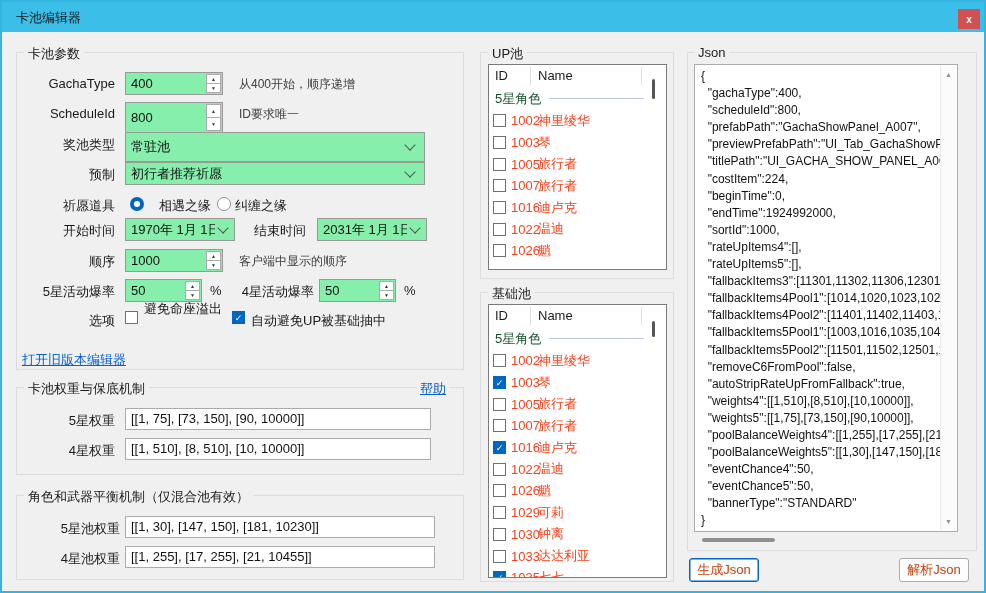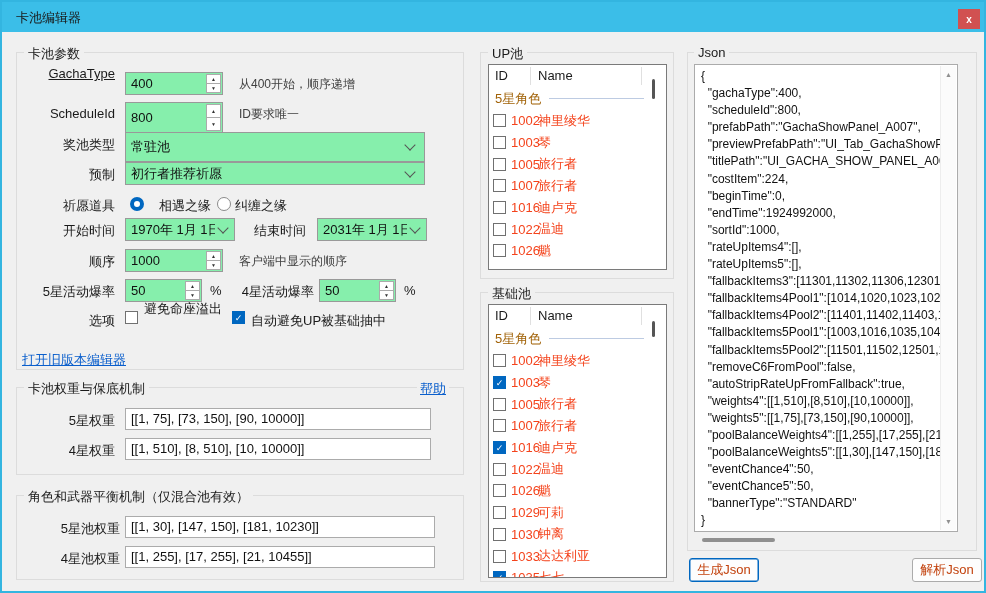--- a/index.html
+++ b/index.html
@@ -34,21 +34,21 @@
   .cb.abs{position:absolute;}
   .link{position:absolute;font-size:13px;color:#0B5FCC;text-decoration:underline;white-space:nowrap;cursor:pointer;}
   .tbox{position:absolute;box-sizing:border-box;background:#fff;border:1px solid #ABABAB;font-size:13px;
         padding:2px 5px;color:#111;white-space:nowrap;overflow:hidden;}
   
   .lv{position:absolute;background:#fff;border:1px solid #7A7A7A;box-sizing:border-box;overflow:hidden;}
   .lv-header{position:relative;height:22px;font-size:13px;color:#1A1A1A;}
   .lv-header .h-id{position:absolute;left:6px;top:3px;}
   .lv-header .h-name{position:absolute;left:49px;top:3px;}
   .lv-sep{position:absolute;top:2px;width:1px;height:18px;background:#E0E0E0;}
-  .lv-group{display:flex;align-items:center;height:23px;padding:0 22px 0 6px;font-size:13px;color:#a16207;}
+  .lv-group{display:flex;align-items:center;height:23px;padding:0 22px 0 6px;font-size:13px;color:#14532d;}
   .lv-group .gline{flex:1;height:1px;background:#BDCBE2;margin-left:8px;}
   .lv-row{display:flex;align-items:center;height:21.7px;padding-left:4px;font-size:13px;color:#F4431C;}
   .lv-row .cb{margin-right:5px;}
   .lv-id{width:27px;flex:none;}
   .vthumb{position:absolute;width:3px;background:#555;border-radius:2px;}
   
   .jsonbox{position:absolute;box-sizing:border-box;background:#fff;border:1px solid #ABABAB;}
   .jsonpre{position:absolute;left:1px;top:1px;bottom:1px;right:16px;margin:0;padding:2px 0 0 5px;
            font-family:"Liberation Sans","DejaVu Sans",sans-serif;font-size:12px;line-height:17.1px;
            color:#111;white-space:pre;overflow:hidden;}
@@ -65,21 +65,21 @@
 <div id="window">
 
   <div class="titlebar">
     <span class="title-text">卡池编辑器</span>
     <div class="close-btn">x</div>
   </div>
 
   <div class="group" style="left:14px;top:50px;width:448px;height:318px;"></div>
   <span class="group-label" style="left:22px;top:43px;">卡池参数</span>
 
-  <span class="lbl r" style="left:10px;top:64px;width:103px;text-decoration:underline;">GachaType</span>
+  <span class="lbl r" style="left:10px;top:74px;width:103px;">GachaType</span>
   <div class="num" style="left:123px;top:70px;width:98px;height:23px;">
     <span class="val">400</span>
     <span class="spin">
         <span class="up">▲</span>
         <span>▼</span>
       </span>
   </div>
   <span class="hint" style="left:237px;top:74px;">从400开始，顺序递增</span>
 
   <span class="lbl r" style="left:10px;top:104px;width:103px;">ScheduleId</span>
@@ -350,15 +350,15 @@
   "bannerType":"STANDARD"
 }</pre>
     <div class="vscroll">
       <span class="sarrow" style="top:5px;">▲</span>
       <span class="sarrow" style="bottom:5px;">▼</span>
     </div>
   </div>
   <span class="hthumb" style="left:700px;top:536px;width:73px;"></span>
 
   <div class="btn focus" style="left:687px;top:556px;">生成Json</div>
-  <div class="btn" style="left:897px;top:556px;margin-left:13px;">解析Json</div>
+  <div class="btn" style="left:897px;top:556px;">解析Json</div>
 
 </div>
 
 </body></html>

